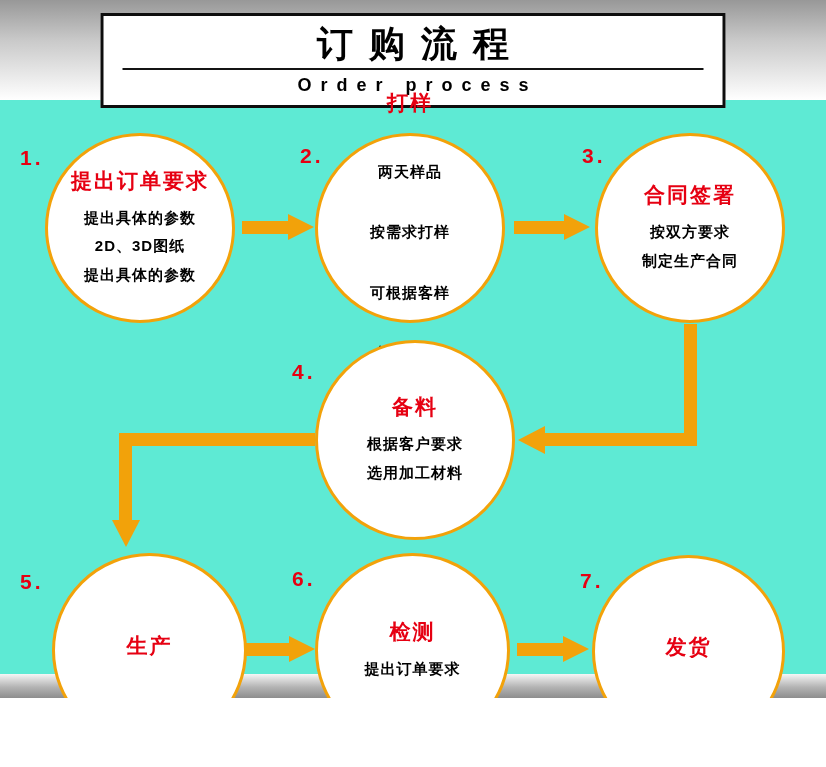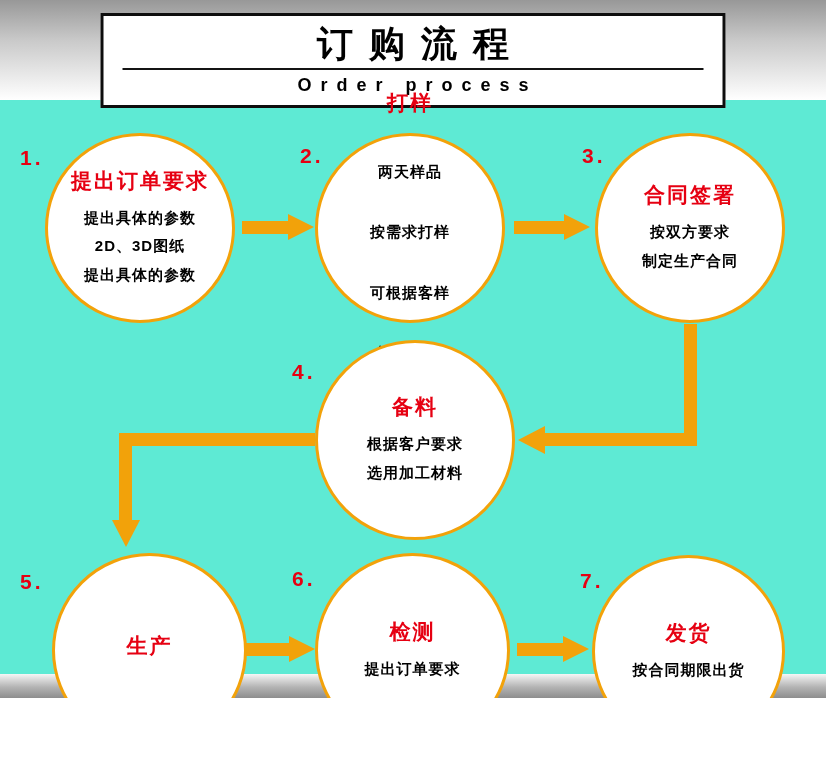--- a/index.html
+++ b/index.html
@@ -234,16 +234,15 @@
     <div class="circle-title">生产</div>
   </div>
 
   <div class="circle c6">
     <div class="circle-title">检测</div>
     <div class="circle-line">提出订单要求</div>
   </div>
 
   <div class="circle c7">
     <div class="circle-title">发货</div>
-    <div class="circle-line">按合同期限出货</div>
   </div>
 
 </div>
 
 </body></html>

